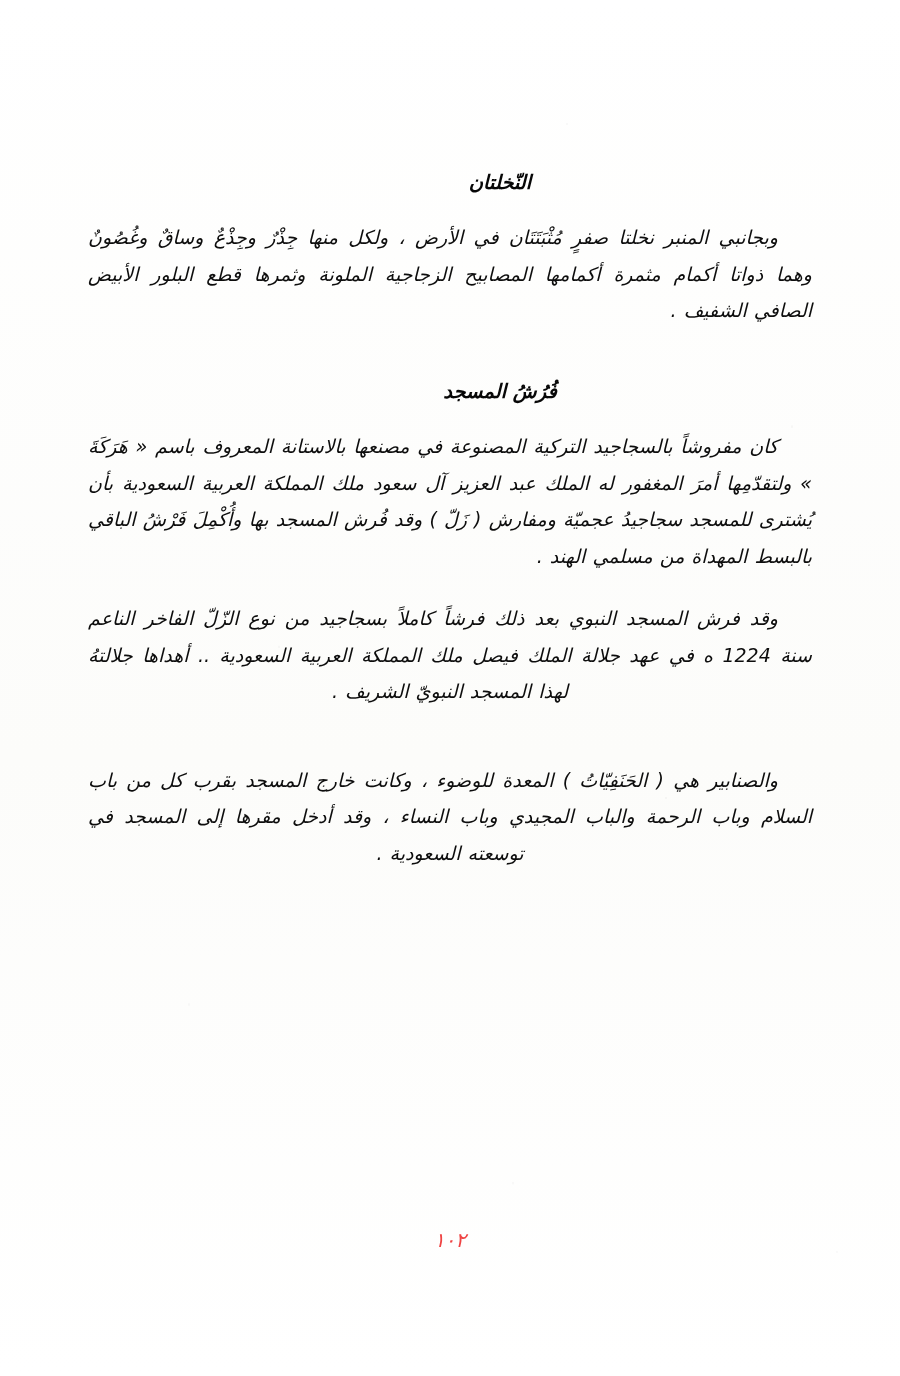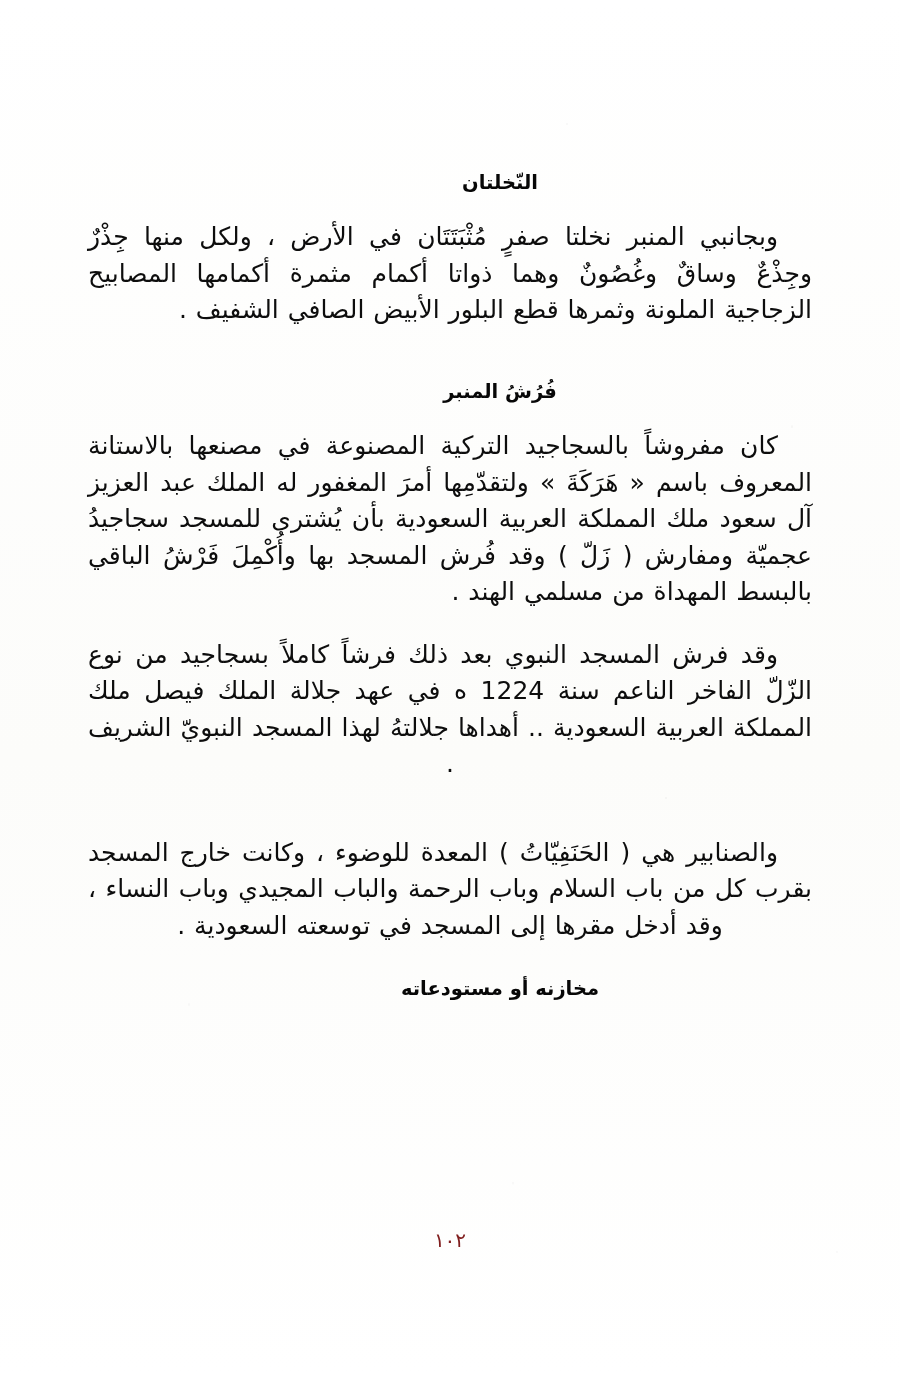--- a/index.html
+++ b/index.html
@@ -10,20 +10,21 @@
 
   .page {
     position: relative;
     width: 900px;
     height: 1376px;
     margin: 0 auto;
     background: #fdfdfc;
     overflow: hidden;
     font-family: "DejaVu Sans", sans-serif;
     color: #0d0d0d;
+    font-style: italic;
   }
 
   
   .paper-texture {
     position: absolute;
     inset: 0;
     pointer-events: none;
     background:
       radial-gradient(circle at 12% 18%, rgba(0,0,0,0.030) 0 1px, transparent 1.4px),
       radial-gradient(circle at 63% 9%,  rgba(0,0,0,0.025) 0 1px, transparent 1.4px),
@@ -55,21 +56,21 @@
   }
 
   
   .heading-row {
     display: flex;
     justify-content: center;
     padding-left: 100px;
   }
 
   .body-par {
-    font-size: 25px;
+    font-size: 19px;
     line-height: 36.5px;
     text-align: justify;
     text-align-last: right;
     margin: 0;
     color: #0d0d0d;
     word-spacing: 1px;
   }
 
   .body-par.tail-center {
     text-align-last: center;
@@ -87,52 +88,49 @@
   .gap-after-head    { height: 22px; }
 
   .page-number {
     position: absolute;
     left: 0;
     right: 0;
     top: 1228px;
     text-align: center;
     font-size: 20px;
     letter-spacing: 1.5px;
-    color: #7f1d1d;
+    color: #ef4444;
   }
 </style>
 </head>
 <body>
 
 <div class="page">
   <div class="paper-texture"></div>
 
   <div class="content">
 
     <div class="heading-row">
       <h2 class="section-heading">النّخلتان</h2>
     </div>
     <div class="gap-after-head"></div>
     <p class="body-par indent">وبجانبي المنبر نخلتا صفرٍ مُثْبَتَتَان في الأرض ، ولكل منها جِذْرٌ وجِذْعٌ وساقٌ وغُصُونٌ وهما ذواتا أكمام مثمرة أكمامها المصابيح الزجاجية الملونة وثمرها قطع البلور الأبيض الصافي الشفيف .</p>
 
     <div class="gap-heading-top"></div>
     <div class="heading-row">
-      <h2 class="section-heading">فُرُشُ المنبر</h2>
+      <h2 class="section-heading">فُرُشُ المسجد</h2>
     </div>
     <div class="gap-after-head"></div>
     <p class="body-par indent">كان مفروشاً بالسجاجيد التركية المصنوعة في مصنعها بالاستانة المعروف باسم « هَرَكَةَ » ولتقدّمِها أمرَ المغفور له الملك عبد العزيز آل سعود ملك المملكة العربية السعودية بأن يُشترى للمسجد سجاجيدُ عجميّة ومفارش ( زَلّ ) وقد فُرش المسجد بها وأُكْمِلَ فَرْشُ الباقي بالبسط المهداة من مسلمي الهند .</p>
     <div class="gap-par"></div>
     <p class="body-par indent tail-center">وقد فرش المسجد النبوي بعد ذلك فرشاً كاملاً بسجاجيد من نوع الزّلّ الفاخر الناعم سنة 1224 ه في عهد جلالة الملك فيصل ملك المملكة العربية السعودية .. أهداها جلالتهُ لهذا المسجد النبويّ الشريف .</p>
 
     <div class="gap-heading-small"></div>
     <div class="gap-after-head"></div>
     <p class="body-par indent tail-center">والصنابير هي ( الحَنَفِيّاتُ ) المعدة للوضوء ، وكانت خارج المسجد بقرب كل من باب السلام وباب الرحمة والباب المجيدي وباب النساء ، وقد أدخل مقرها إلى المسجد في توسعته السعودية .</p>
 
     <div class="gap-heading-small"></div>
-    <div class="heading-row">
-      <h2 class="section-heading">مخازنه أو مستودعاته</h2>
-    </div>
     <div class="gap-after-head"></div>
 
   </div>
 
   <div class="page-number">١٠٢</div>
 </div>
 
 </body></html>

